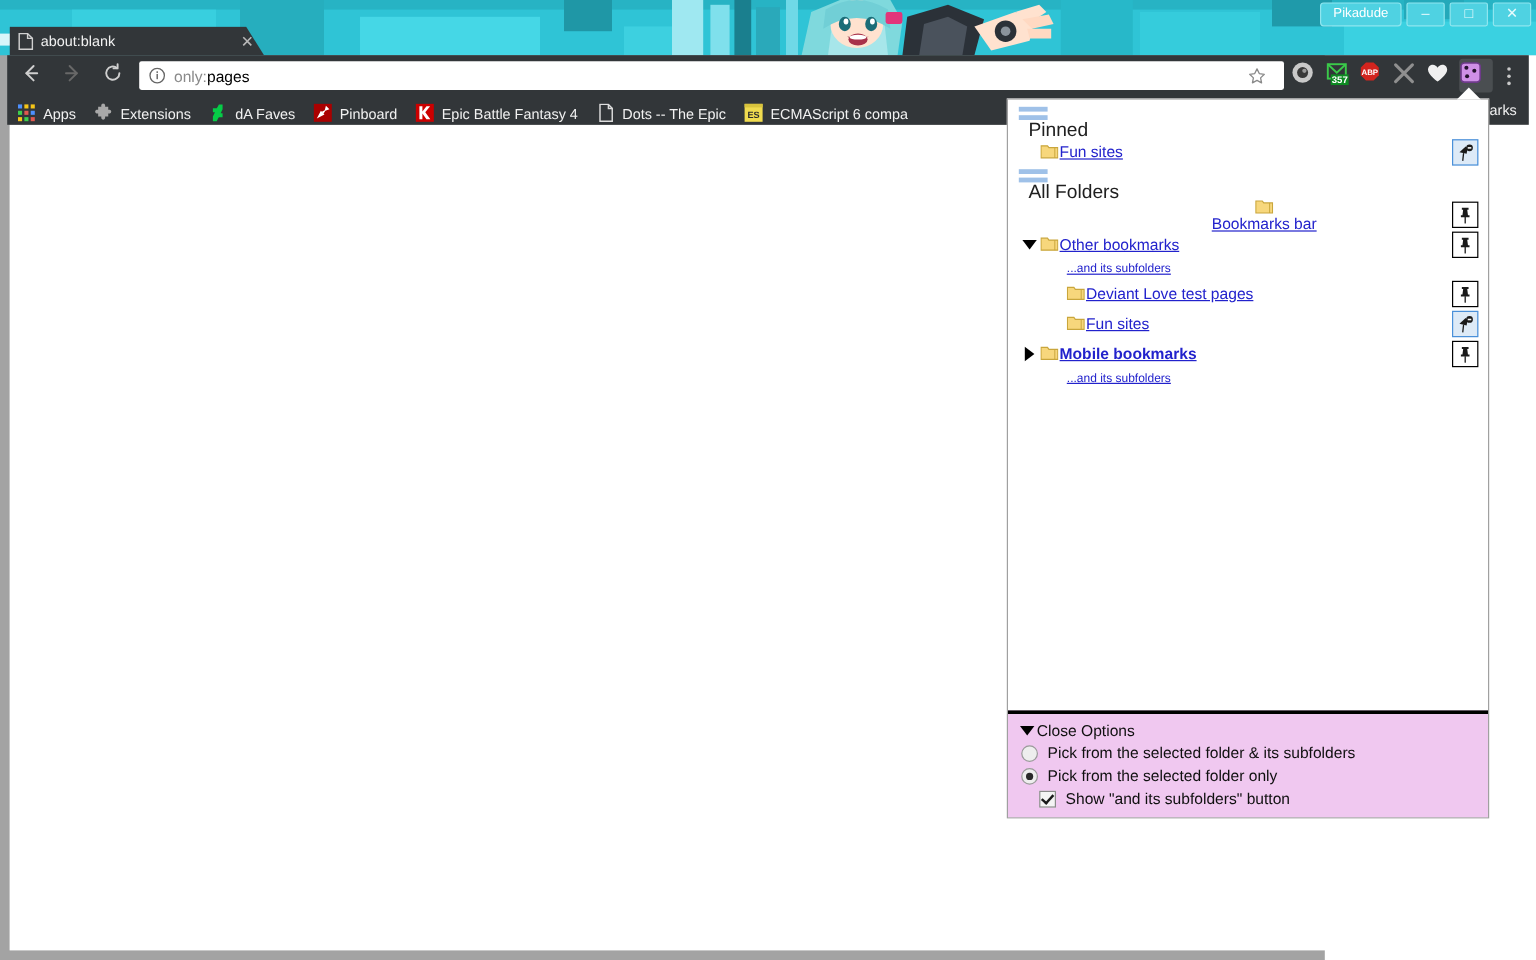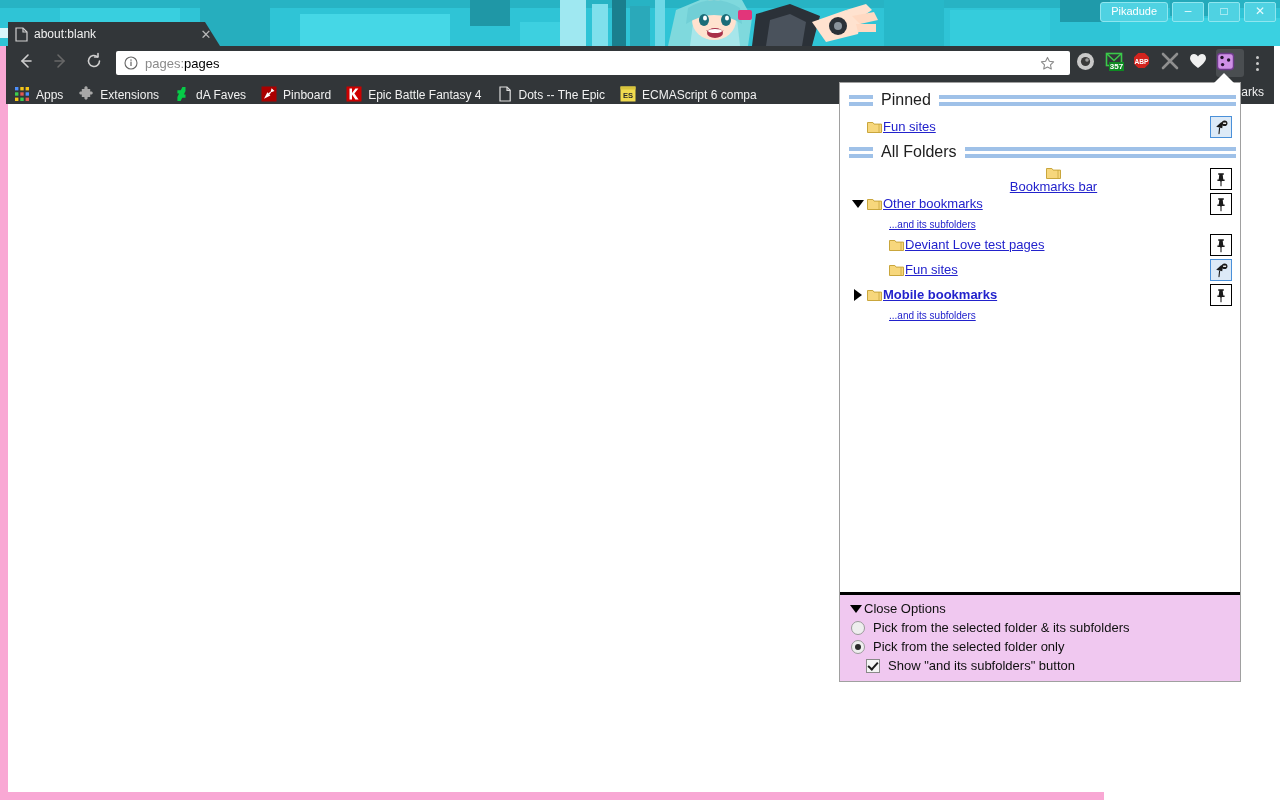--- a/index.html
+++ b/index.html
@@ -9,21 +9,21 @@
     background: #ffffff;
     font-family: "Liberation Sans", sans-serif;
     -webkit-font-smoothing: antialiased;
   }
 
   
   #window-frame {
     position: absolute;
     left: 0; top: 0;
     width: 1104px; height: 800px;
-    background: #f9a8d4;
+    background: #a3a3a3;
     box-sizing: border-box;
   }
 
   
   #titlebar {
     position: absolute;
     left: 0; top: 0;
     width: 1280px; height: 46px;
     background: #2fc4d6;
     overflow: hidden;
@@ -256,25 +256,26 @@
   #tree-area {
     flex: 1;
     overflow: hidden;
     padding-top: 4px;
     position: relative;
   }
 
   
   .section-head {
     display: flex;
-    align-items: center;
+    align-items: flex-start;
     height: 22px;
     margin: 2px 0 3px 0;
     padding-left: 9px;
     cursor: pointer;
+    flex-direction: column;
   }
   .rule {
     display: flex;
     flex-direction: column;
     gap: 3px;
     flex: none;
   }
   .rule i { display: block; height: 4px; background: #9fc1e8; }
   .rule.short { width: 24px; }
   .rule.long { flex: 1; margin-right: 4px; }
@@ -519,21 +520,21 @@
     </div>
 
     <div id="omnibox">
       <span id="omni-info">
         <svg width="14" height="14" viewBox="0 0 14 14" xmlns="http://www.w3.org/2000/svg">
           <circle cx="7" cy="7" r="6" fill="none" stroke="#666" stroke-width="1.1"></circle>
           <rect x="6.4" y="5.6" width="1.2" height="4.4" fill="#666"></rect>
           <rect x="6.4" y="3.4" width="1.2" height="1.4" fill="#666"></rect>
         </svg>
       </span>
-      <span id="omni-text"><span class="scheme">pages:</span><span>pages</span></span>
+      <span id="omni-text"><span class="scheme">only:</span><span>pages</span></span>
       <span style="flex:1"></span>
       <span id="star-btn">
         <svg width="15" height="15" viewBox="0 0 15 15" xmlns="http://www.w3.org/2000/svg">
           <path d="M7.5 1.4 L9.4 5.3 L13.6 5.9 L10.5 8.9 L11.3 13 L7.5 11 L3.7 13 L4.5 8.9 L1.4 5.9 L5.6 5.3 Z" fill="none" stroke="#8a8a8a" stroke-width="1.1" stroke-linejoin="round"></path>
         </svg>
       </span>
     </div>
 
     <div class="ext-btn">
       <span>

